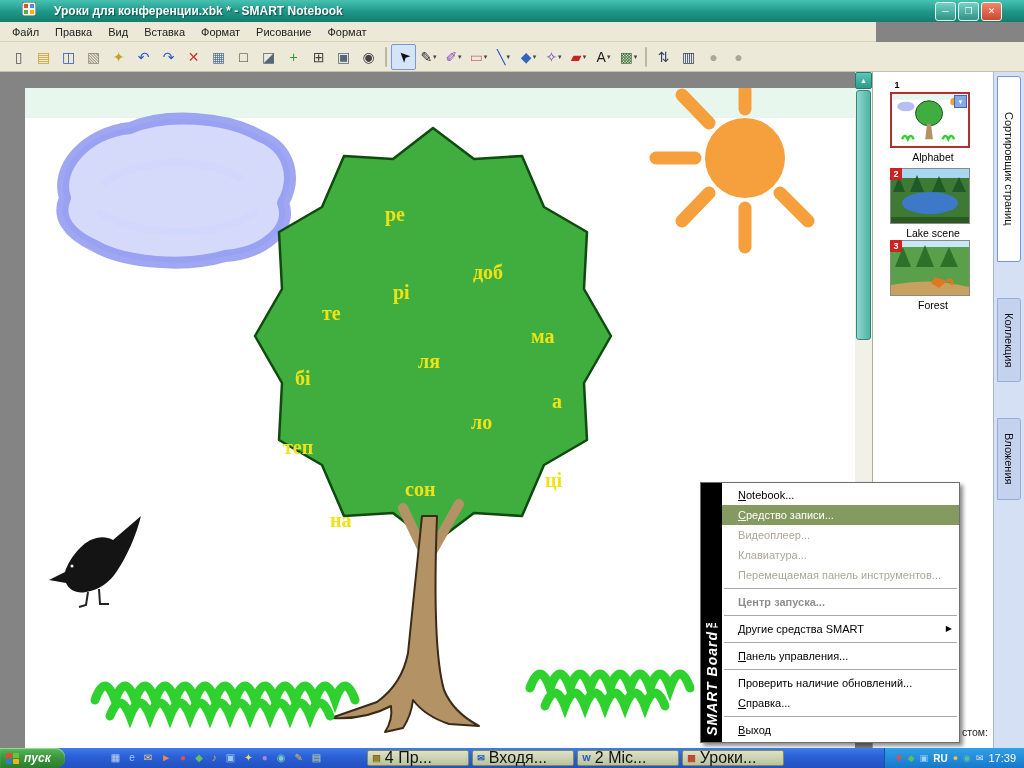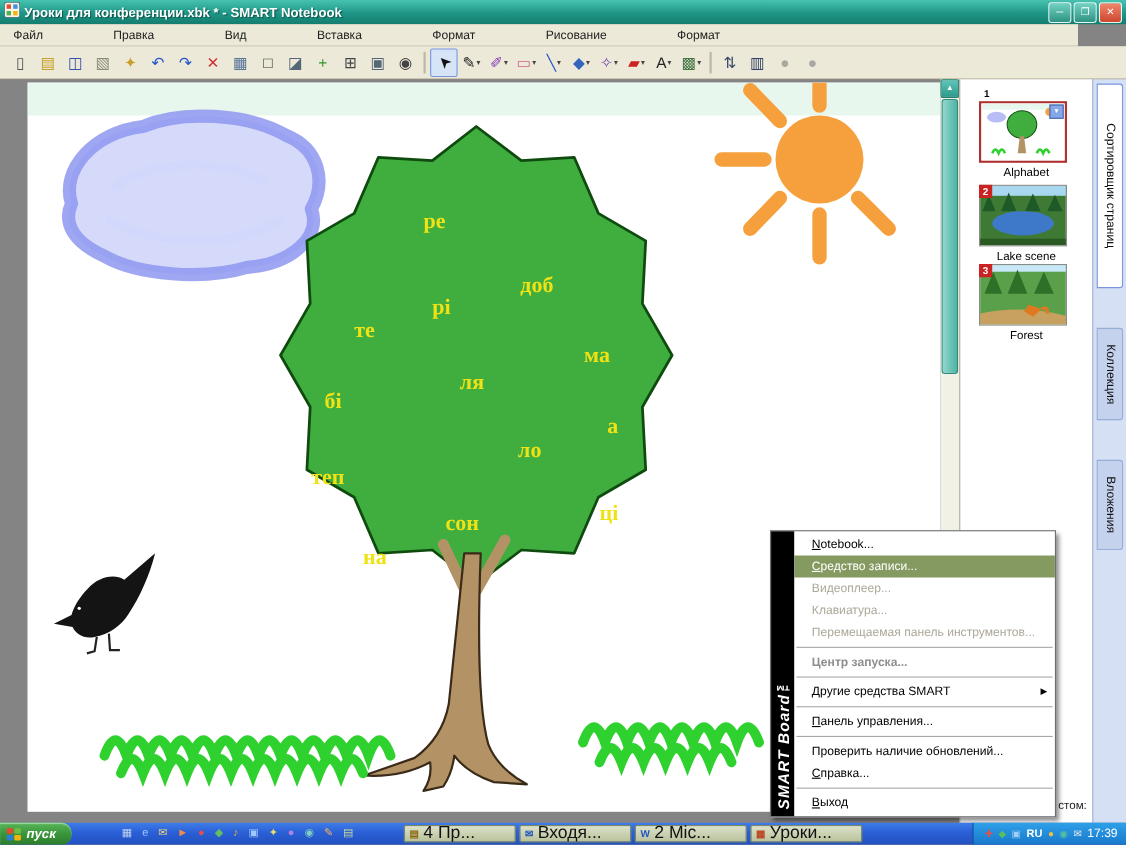--- a/index.html
+++ b/index.html
@@ -2,48 +2,48 @@
 <html><head>
 <meta charset="utf-8">
 <style>
   html,body{margin:0;padding:0;width:1024px;height:768px;overflow:hidden;
     font-family:"Liberation Sans",sans-serif;background:#848484;}
   .app{position:relative;width:1024px;height:768px;}
 
   
   .titlebar{position:absolute;left:0;top:0;width:1024px;height:22px;
     background:linear-gradient(180deg,#47C2B1 0%,#1E9687 55%,#137D6F 100%);
-    display:flex;align-items:center;padding:0 4px;box-sizing:border-box;gap:4px;}
+    display:flex;align-items:center;padding:0 22px;box-sizing:border-box;gap:18px;}
   .title-text{color:#fff;font-size:12px;font-weight:bold;text-shadow:1px 1px 1px #0a5248;
     flex:1;white-space:nowrap;overflow:hidden;}
   .winbtns{display:flex;gap:2px;}
   .wb{width:19px;height:17px;border:1px solid #E8F5F2;border-radius:3px;color:#fff;
     display:flex;align-items:center;justify-content:center;font-size:9px;line-height:1;}
   .wb.min,.wb.max{background:linear-gradient(180deg,#72D2C3,#2E9384);}
   .wb.close{background:linear-gradient(180deg,#F0876B,#CE4630);}
 
   
-  .menubar{position:absolute;left:0;top:22px;width:980px;height:20px;background:#ECE9D8;
-    border-bottom:1px solid #D8D4BE;display:flex;align-items:center;padding-left:4px;box-sizing:border-box;gap:48px;}
+  .menubar{position:absolute;left:0;top:22px;width:876px;height:20px;background:#ECE9D8;
+    border-bottom:1px solid #D8D4BE;display:flex;align-items:center;padding-left:4px;box-sizing:border-box;}
   .menubar .mitem{font-size:11px;color:#222;padding:3px 8px;}
 
   
   .toolbar{position:absolute;left:0;top:42px;width:1024px;height:30px;background:#ECE9D8;
     border-bottom:1px solid #C6C2A8;display:flex;align-items:center;padding-left:6px;box-sizing:border-box;}
   .tb{width:23px;height:24px;display:inline-flex;align-items:center;justify-content:center;
     border:1px solid transparent;border-radius:2px;gap:1px;flex:none;}
   .tb[data-sep="true"]{width:2px;height:20px;background:#BCB8A2;margin:0 4px;border:none;}
   .tb[data-active="true"]{background:#D6E4F8;border-color:#7A96DF;}
   .tb .g{font-size:14px;line-height:1;}
   .tb .g[data-rot="true"]{display:inline-block;transform:rotate(-135deg);}
   .tb .dd{font-size:7px;color:#444;}
 
   
   .workspace{position:absolute;left:0;top:72px;width:1024px;height:676px;background:#848484;}
-  .canvas{position:absolute;left:25px;top:3px;width:830px;height:663px;background:#fff;overflow:hidden;}
+  .canvas{position:absolute;left:25px;top:16px;width:830px;height:663px;background:#fff;overflow:hidden;}
   .canvas svg.art{position:absolute;left:0;top:0;}
   .syll{position:absolute;font-family:"Liberation Serif",serif;font-weight:bold;font-size:20px;
     color:#F0E215;line-height:1;}
 
   
   .vscroll{position:absolute;left:855px;top:0;width:17px;height:663px;background:#F2F1E8;}
   .sb-btn{position:absolute;left:0;width:17px;height:17px;color:#fff;font-size:7px;
     display:flex;align-items:center;justify-content:center;
     background:linear-gradient(180deg,#5FC6B8,#2D9A8B);border:1px solid #1F7C6F;box-sizing:border-box;border-radius:2px;}
   .sb-btn.up{top:0;}

